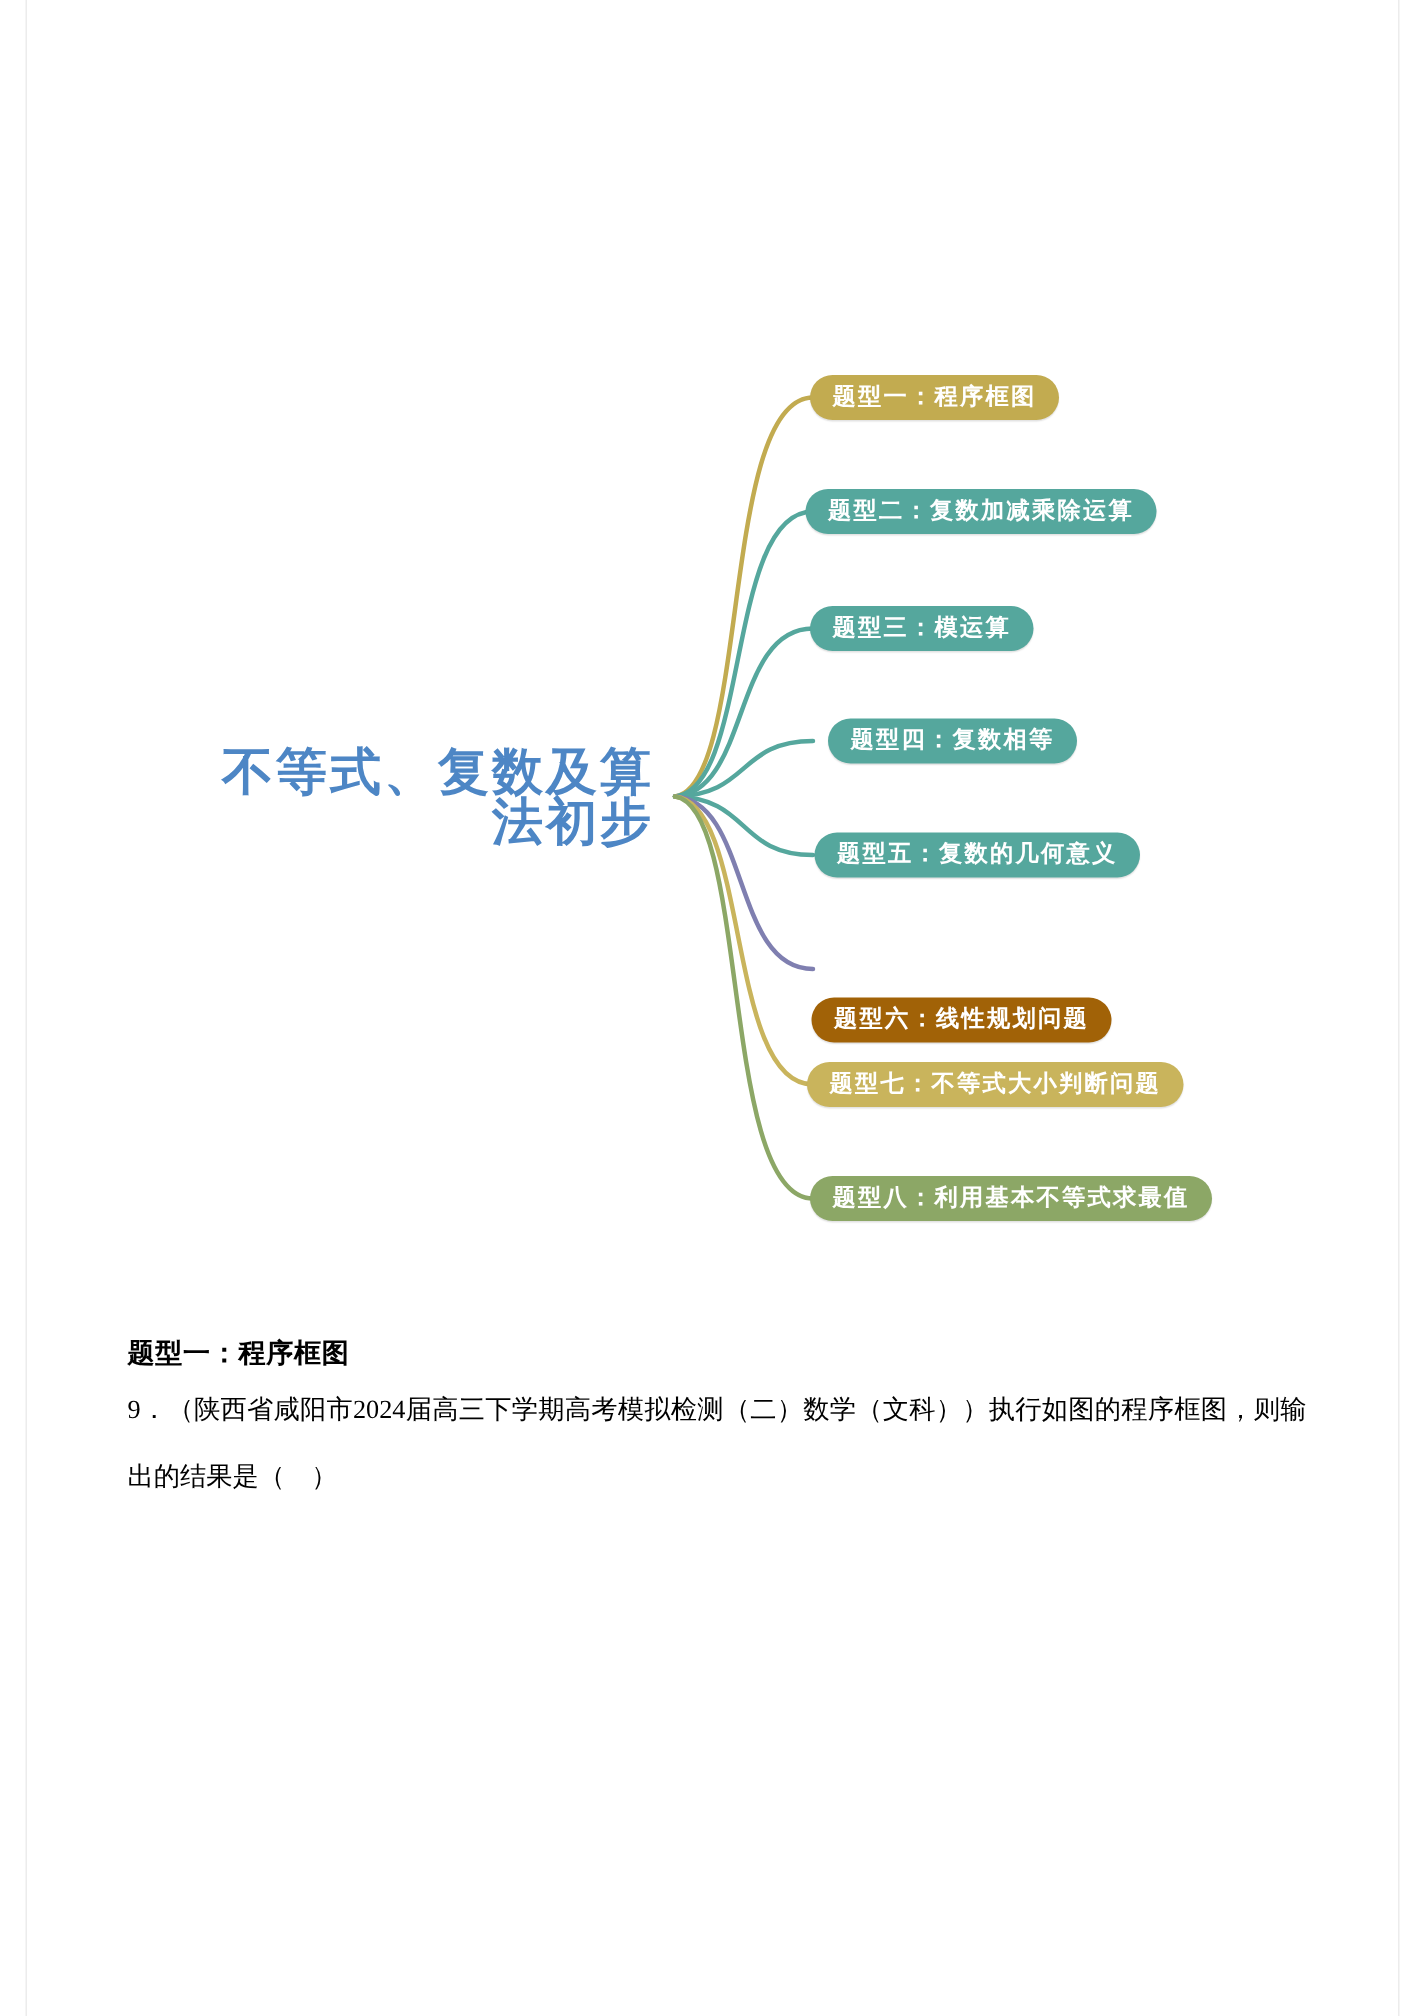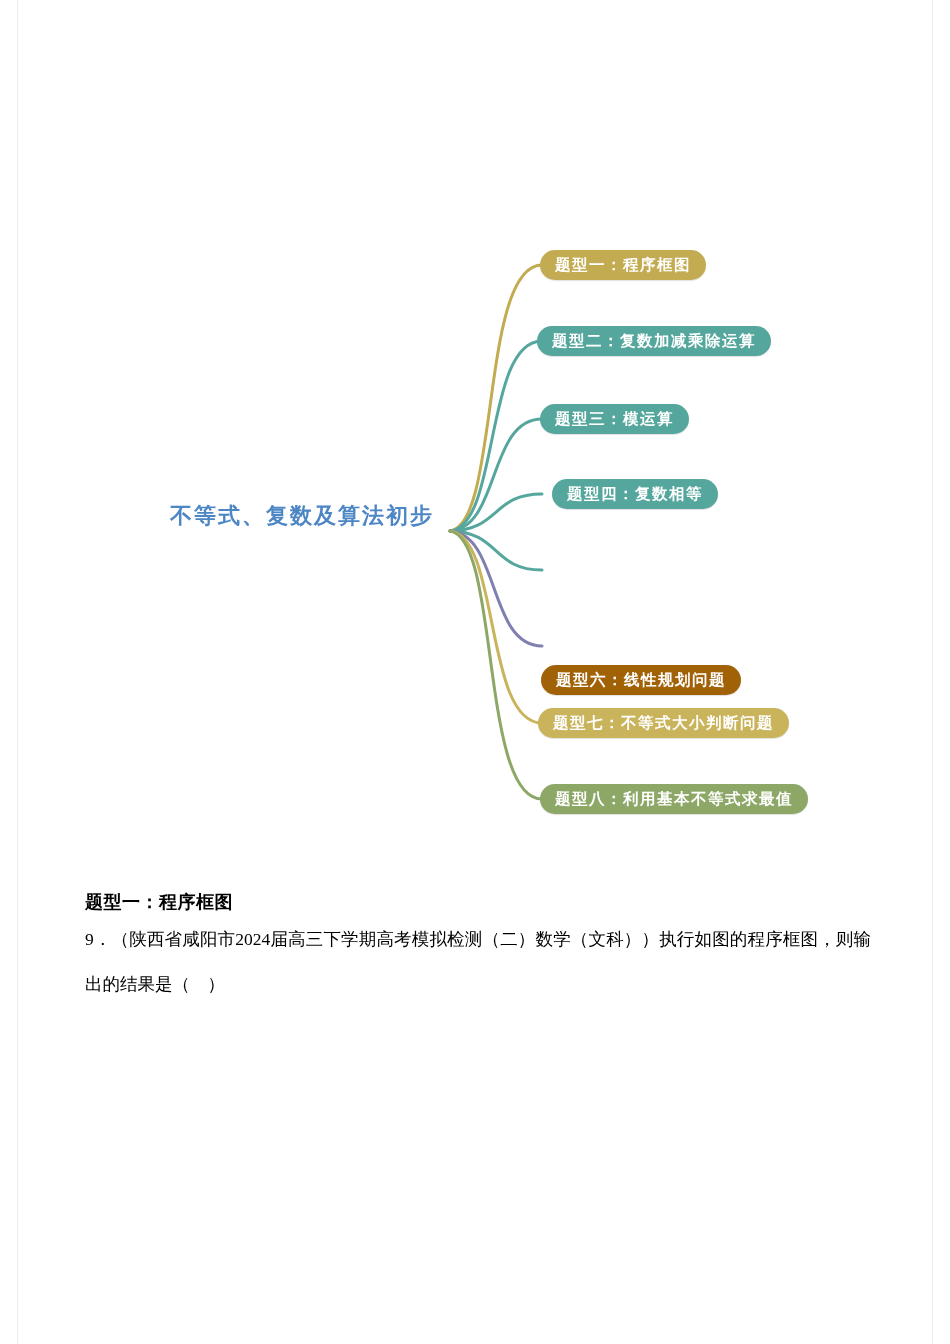--- a/index.html
+++ b/index.html
@@ -27,24 +27,24 @@
     font-size: 24px;
     font-weight: bold;
     color: #000;
     font-family: "Liberation Serif", serif;
     letter-spacing: 1px;
   }
   .mindmap { position: absolute; left: 0; top: 0; width: 950px; height: 860px; }
   .mm-links { position: absolute; left: 442px; top: 240px; }
   .mm-root {
     position: absolute;
-    left: 156px; top: 499px;
+    left: 144px; top: 499px;
     width: 292px;
-    text-align: center;
-    font-size: 22px;
+    text-align: right;
+    font-size: 34px;
     font-weight: bold;
     letter-spacing: 2px;
     line-height: 33px;
     font-family: "Liberation Sans", sans-serif;
   }
   .mm-node {
     position: absolute;
     height: 30px;
     line-height: 30px;
     padding: 0 15px;
@@ -103,20 +103,21 @@
       <path fill="none" stroke-width="3" stroke-linecap="round" d="M 8 291 C 58 296 42 483 100 483" stroke="#c9b45c"></path>
       <path fill="none" stroke-width="3" stroke-linecap="round" d="M 8 291 C 58 298 38 559 100 559" stroke="#8ca766"></path>
     </svg>
 
     <div class="mm-root" style="color: rgb(77, 134, 197);">不等式、复数及算法初步</div>
 
     <div class="mm-node n1" style="background: rgb(194, 171, 80);">题型一：程序框图</div>
     <div class="mm-node n2" style="background: rgb(85, 167, 157);">题型二：复数加减乘除运算</div>
     <div class="mm-node n3" style="background: rgb(85, 167, 157); text-align: center;">题型三：模运算</div>
     <div class="mm-node n4" style="background: rgb(85, 167, 157);">题型四：复数相等</div>
+    <div class="mm-node n5" style="background: rgb(85, 167, 157);">题型五：复数的几何意义</div>
     <div class="mm-node n6" style="background: #a16207; margin-top: 34px;">题型六：线性规划问题</div>
     <div class="mm-node n8" style="background: rgb(140, 167, 102);">题型八：利用基本不等式求最值</div>
     <div class="mm-node n7" style="background: rgb(201, 180, 92);">题型七：不等式大小判断问题</div>
   </div>
 
   <h2 class="section-heading">题型一：程序框图</h2>
 
   <p class="question">9．（陕西省咸阳市2024届高三下学期高考模拟检测（二）数学（文科））执行如图的程序框图，则输出的结果是（　）</p>
 </div>
 

